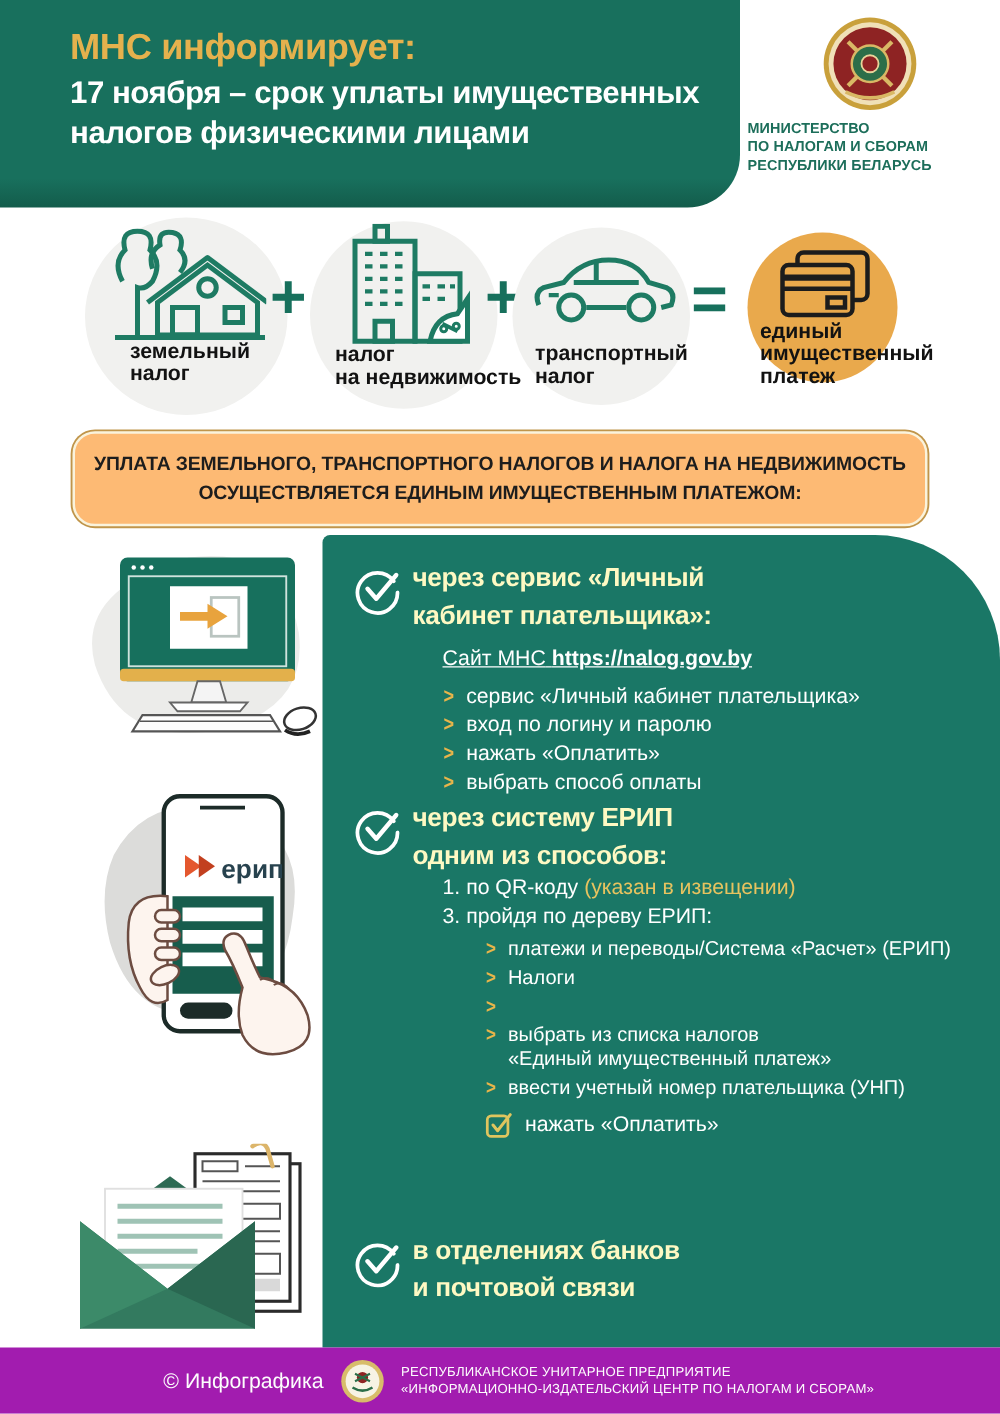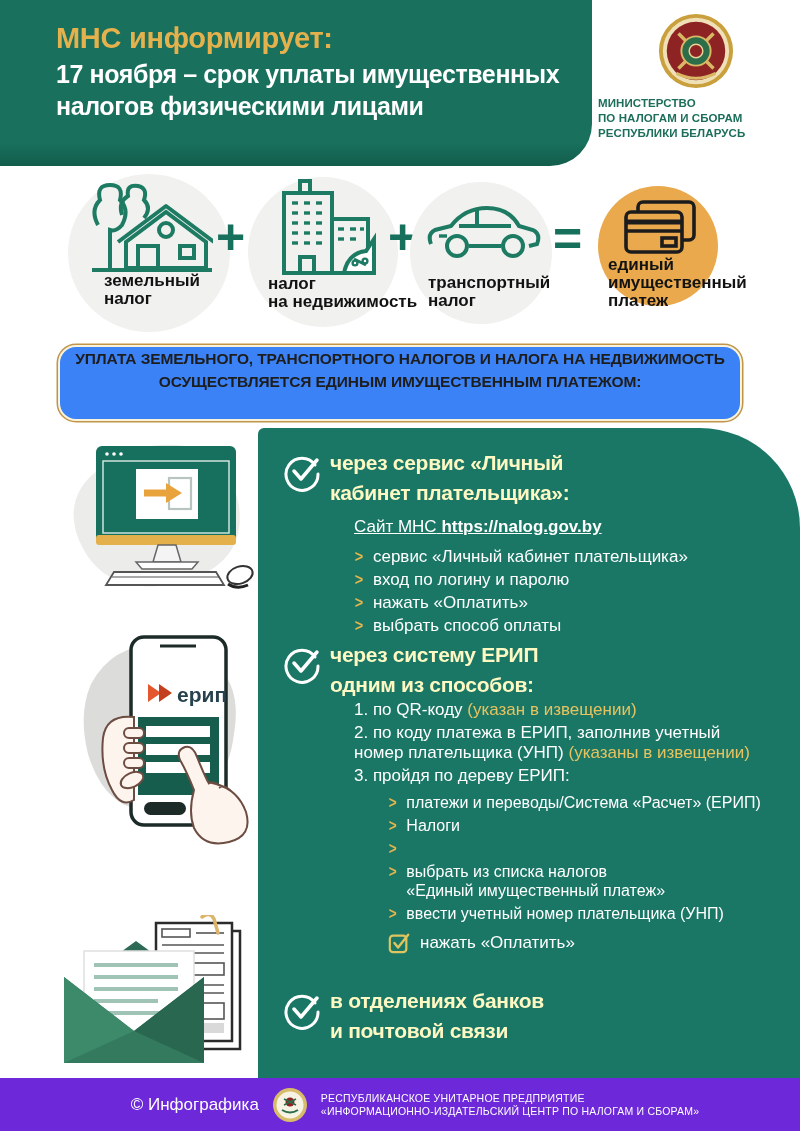--- a/index.html
+++ b/index.html
@@ -24,22 +24,22 @@
   .tax-item{position:absolute;}
   .tax-circle{position:absolute;border-radius:50%;background:#f1f1ef;}
   .tax-circle.gold{background:#e9a94c;}
   .tax-label{position:absolute;font-size:17px;font-weight:bold;color:#121212;
     line-height:18px;white-space:pre-line;}
   .tax-op{position:absolute;font-size:50px;font-weight:bold;color:#17705c;line-height:50px;}
   .tax-item svg{position:absolute;}
 
   
   .banner{position:absolute;left:58px;top:345px;width:684px;height:76px;box-sizing:border-box;
-    background:#3b82f6;border:2px solid #faf3dc;border-radius:18px;
-    box-shadow:0 0 0 1.5px #c0954a;display:flex;justify-content:center;}
+    background:#fdba74;border:2px solid #faf3dc;border-radius:18px;
+    box-shadow:0 0 0 1.5px #c0954a;display:flex;align-items:center;justify-content:center;}
   .banner-text{font-size:15.5px;font-weight:bold;color:#1d1d1d;text-align:center;
     line-height:23px;white-space:pre-line;letter-spacing:-0.1px;}
 
   
   .panel{position:absolute;left:258px;top:428px;width:542px;height:650px;
     background:#1a7766;border-radius:6px 100px 0 0;}
   .check-circle{position:absolute;width:40px;height:40px;}
   .sec-heading{position:absolute;font-size:21px;font-weight:bold;color:#fef9c3;
     line-height:30px;white-space:pre-line;letter-spacing:-0.3px;}
   .s1-body{position:absolute;left:96px;top:88px;width:430px;color:#ffffff;font-size:17px;}
@@ -51,21 +51,21 @@
   .num-item{margin-bottom:3px;line-height:20px;}
   .num-item .t{white-space:pre-line;}
   .note{color:#e7c35f;text-align:right;}
   .tree{margin-left:34px;margin-top:7px;width:382px;font-size:16px;}
   .tree .brow{line-height:19px;margin-bottom:4px;}
   .tree .t{white-space:pre-line;}
   .checkbox-row{margin-left:34px;margin-top:9px;display:flex;align-items:center;}
   .checkbox-row svg{margin-right:10px;flex:none;}
 
   
-  .footer{position:absolute;left:0;top:1078px;width:800px;height:53px;background:#6d28d9;
+  .footer{position:absolute;left:0;top:1078px;width:800px;height:53px;background:#a21caf;
     display:flex;align-items:center;justify-content:center;gap:13px;padding-left:30px;box-sizing:border-box;}
   .credit{font-size:17px;color:#fdfdfd;}
   .org{font-size:10.5px;color:#fdfdfd;line-height:13px;white-space:pre-line;letter-spacing:0.2px;}
 
   .illus{position:absolute;}
 </style>
 </head>
 <body>
 
 <div id="page">
@@ -301,25 +301,20 @@
     </svg>
     <div class="sec-heading" style="left:72px;top:212px;">через систему ЕРИП
 одним из способов:</div>
 
     <div class="s2-body">
       <div class="num-item">
         <span class="t">1. по QR-коду</span>
         <span> </span><span class="note">(указан в извещении)</span>
       </div>
       <div class="num-item">
-        <span class="t">2. по коду платежа в ЕРИП, заполнив учетный
-номер плательщика (УНП)</span>
-        <span> </span><span class="note">(указаны в извещении)</span>
-      </div>
-      <div class="num-item">
         <span class="t">3. пройдя по дереву ЕРИП:</span>
       </div>
 
       <div class="tree">
         <div class="brow">
             <span class="chev">&gt;</span>
             <span class="t">платежи и переводы/Система «Расчет» (ЕРИП)</span>
           </div>
         <div class="brow">
             <span class="chev">&gt;</span>

